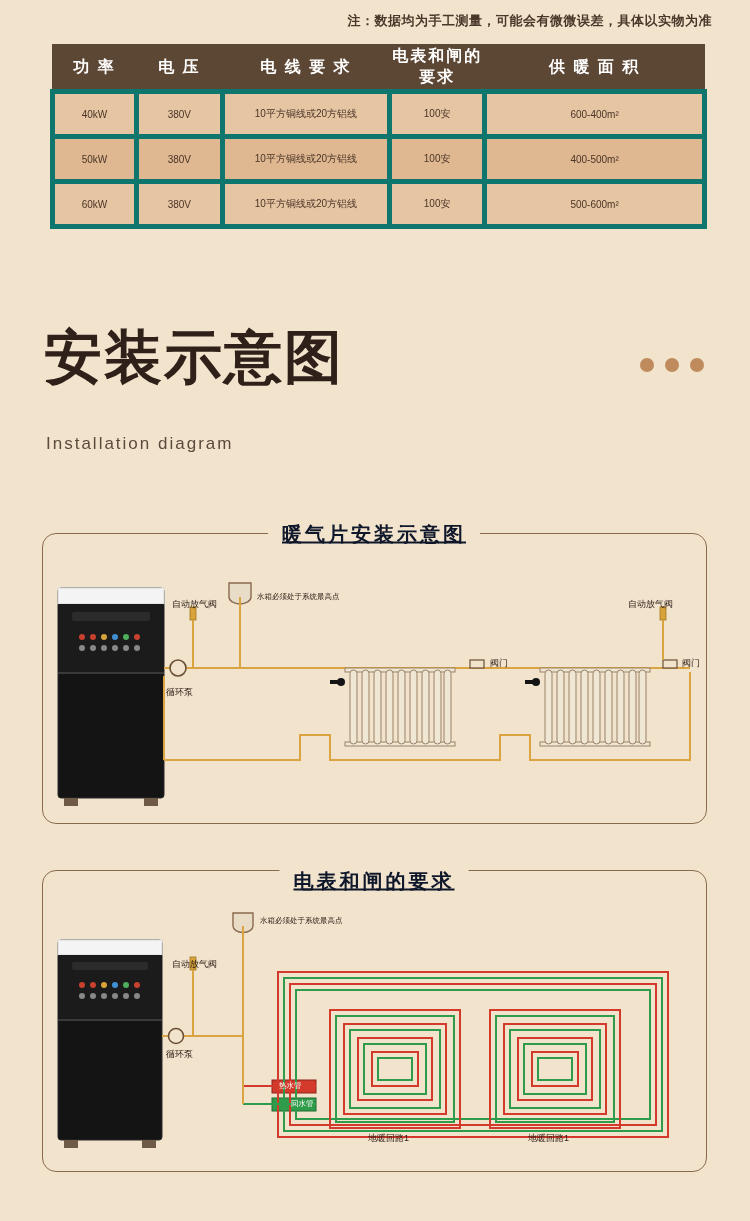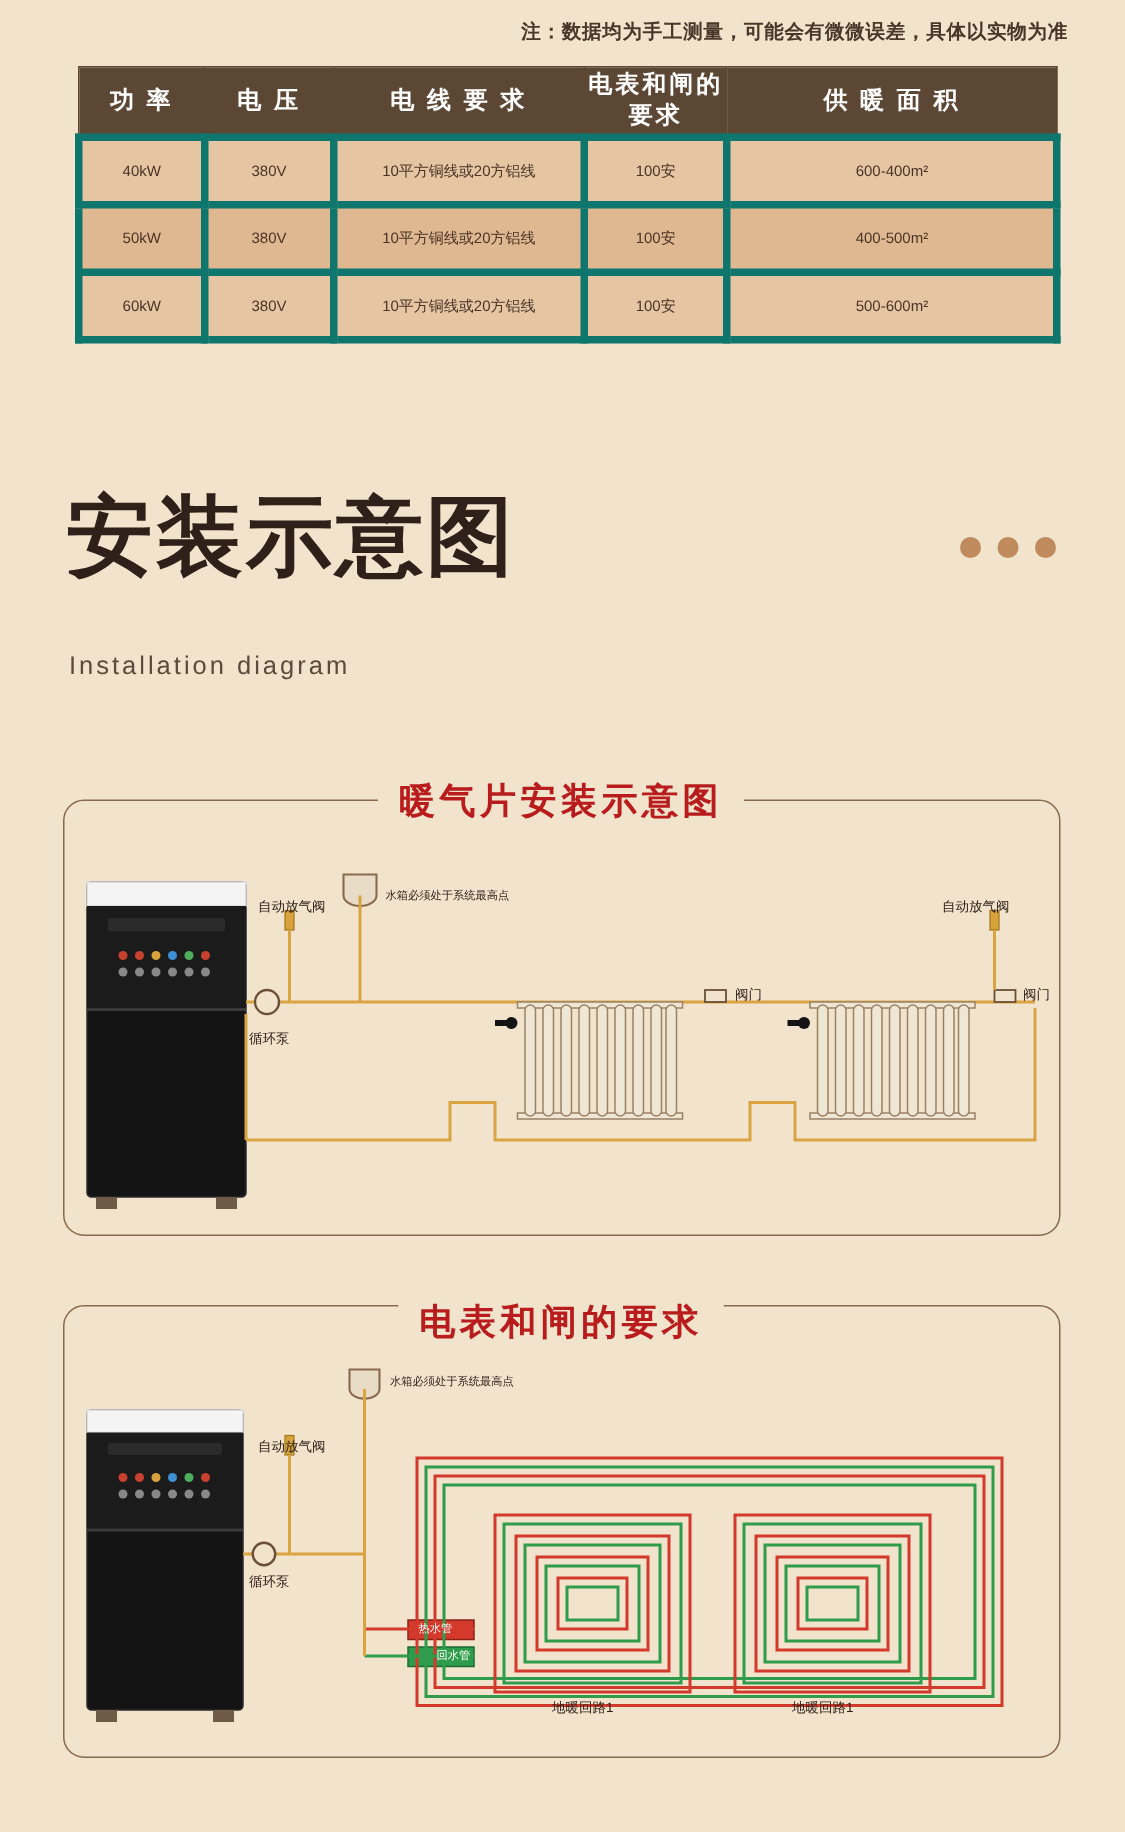--- a/index.html
+++ b/index.html
@@ -110,26 +110,27 @@
   .frame {
     position: absolute;
     border: 1.5px solid #8a6a4d;
     border-radius: 14px;
     background: transparent;
   }
   .frame-title {
     position: absolute;
     background: #f2e3cd;
     padding: 0 14px;
-    font-size: 24px;
+    font-size: 20px;
     font-weight: bold;
-    color: #b91c1c;
+    color: #0f172a;
     letter-spacing: 3px;
     transform: translate(-50%, -50%);
     white-space: nowrap;
+    text-decoration: underline;
   }
   #frame1 { top: 533px; left: 42px; width: 663px; height: 289px; }
   #frame1-title { top: 534px; left: 374px; }
   #frame2 { top: 870px; left: 42px; width: 663px; height: 300px; }
   #frame2-title { top: 881px; left: 374px; }
 
   .diagram-svg { position: absolute; top: 0; left: 0; }
 
   .lbl {
     position: absolute;

